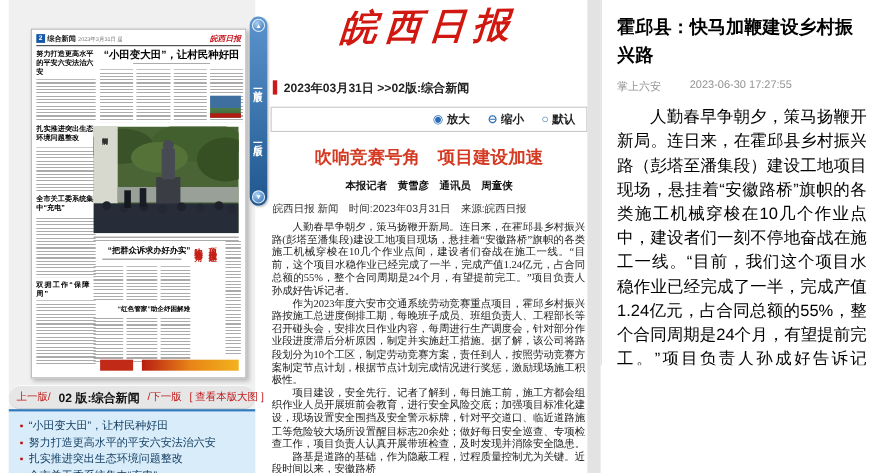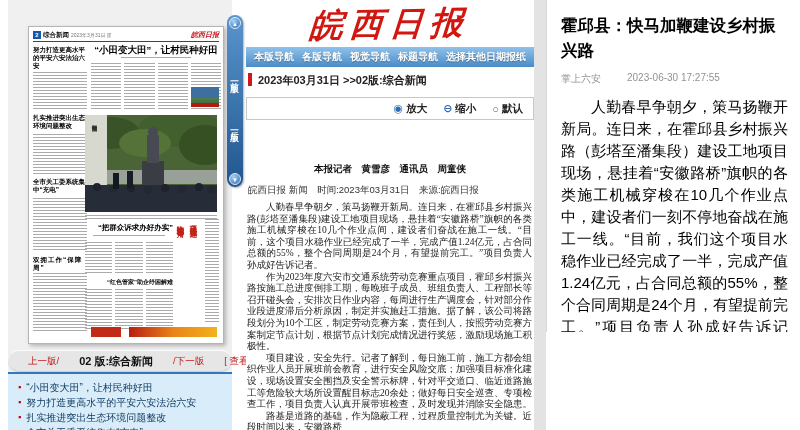--- a/index.html
+++ b/index.html
@@ -26,21 +26,21 @@
   .ph-c{text-align:right;}
   .vt{writing-mode:vertical-lr;text-orientation:upright;}
   .p-hl{color:#c42017;font-weight:bold;font-size:7.5px;letter-spacing:1px;line-height:9px;}
   .p-caption{font-size:5.5px;color:#2c2c2c;letter-spacing:0;line-height:7px;}
   .p-banner{background:linear-gradient(90deg,#b81d12,#e88417,#f2b21e);}
   .mini-photo{background:linear-gradient(180deg,#3f6f9e 55%,#4e7f4a 55%,#3c6138);}
   .mini-photo .cap{position:absolute;bottom:0;left:0;right:0;height:4px;background:#b21b12;}
   
   .page-nav{position:absolute;left:8px;top:350px;width:224px;height:22px;background:#e6e6e6;
     border-top:1px solid #fbfbfb;border-bottom:1px solid #cfcfcf;display:flex;align-items:center;
-    padding:0 20px;box-sizing:border-box;gap:20px;font-size:9.5px;white-space:nowrap;border-radius:11px;}
+    padding:0 7px;box-sizing:border-box;gap:7px;font-size:9.5px;white-space:nowrap;border-radius:11px;}
   .page-nav .red{color:#c11a1a;}
   .page-nav .cur{font-size:11px;font-weight:bold;color:#111;}
   .page-nav .view-large{margin-left:auto;text-align:center;}
   
   .article-list{position:absolute;left:8px;top:372px;width:224px;height:58px;background:#d9ecf9;
     border-top:2px solid #3179ba;padding:6px 8px 0 10px;box-sizing:border-box;overflow:hidden;}
   .list-item{display:flex;align-items:flex-start;gap:5px;line-height:15px;font-size:10px;color:#123d63;cursor:pointer;}
   .list-item .bullet{color:#c00000;font-size:9px;line-height:15px;}
   
   .vstrip{position:absolute;left:227px;top:15px;width:16px;height:172px;border-radius:8px;
@@ -201,28 +201,20 @@
 <div class="vstrip">
   <div class="circ">▲</div>
   <div class="vtxt vt">前一版</div>
   <div class="vtxt vt">后一版</div>
   <div class="circ">▼</div>
 </div>
 
 <div class="mid">
   <div class="abs masthead">皖西日报</div>
 
-  <div class="abs mnav">
-
-  <span class="mnav-item">本版导航</span>
-      <span class="mnav-item">各版导航</span>
-      <span class="mnav-item">视觉导航</span>
-      <span class="mnav-item">标题导航</span>
-      <span class="mnav-item">选择其他日期报纸</span>
-    </div>
 
   <div class="abs crumb">
     <span class="bar"></span>
     <span>2023年03月31日 &gt;&gt;02版:综合新闻</span>
   </div>
 
   <div class="abs toolbar">
     <span class="tbtn">
       <i class="ic">◉</i>
       <span>放大</span>
@@ -230,20 +222,21 @@
     <span class="tbtn">
       <i class="ic">⊖</i>
       <span>缩小</span>
     </span>
     <span class="tbtn">
       <i class="ic">○</i>
       <span>默认</span>
     </span>
   </div>
 
+  <div class="abs atitle">吹响竞赛号角　项目建设加速</div>
   <div class="abs byline">本报记者　黄雪彦　通讯员　周童侠</div>
   <div class="abs srcline">皖西日报 新闻　时间:2023年03月31日　来源:皖西日报</div>
 
   <div class="abs abody">
 
   <p>人勤春早争朝夕，策马扬鞭开新局。连日来，在霍邱县乡村振兴路(彭塔至潘集段)建设工地项目现场，悬挂着“安徽路桥”旗帜的各类施工机械穿梭在10几个作业点间，建设者们奋战在施工一线。“目前，这个项目水稳作业已经完成了一半，完成产值1.24亿元，占合同总额的55%，整个合同周期是24个月，有望提前完工。”项目负责人孙成好告诉记者。</p>
       <p>作为2023年度六安市交通系统劳动竞赛重点项目，霍邱乡村振兴路按施工总进度倒排工期，每晚班子成员、班组负责人、工程部长等召开碰头会，安排次日作业内容，每周进行生产调度会，针对部分作业段进度滞后分析原因，制定并实施赶工措施。据了解，该公司将路段划分为10个工区，制定劳动竞赛方案，责任到人，按照劳动竞赛方案制定节点计划，根据节点计划完成情况进行奖惩，激励现场施工积极性。</p>
       <p>项目建设，安全先行。记者了解到，每日施工前，施工方都会组织作业人员开展班前会教育，进行安全风险交底；加强项目标准化建设，现场设置安全围挡及安全警示标牌，针对平交道口、临近道路施工等危险较大场所设置醒目标志20余处；做好每日安全巡查、专项检查工作，项目负责人认真开展带班检查，及时发现并消除安全隐患。</p>
       <p>路基是道路的基础，作为隐蔽工程，过程质量控制尤为关键。近段时间以来，安徽路桥</p>
     </div>

